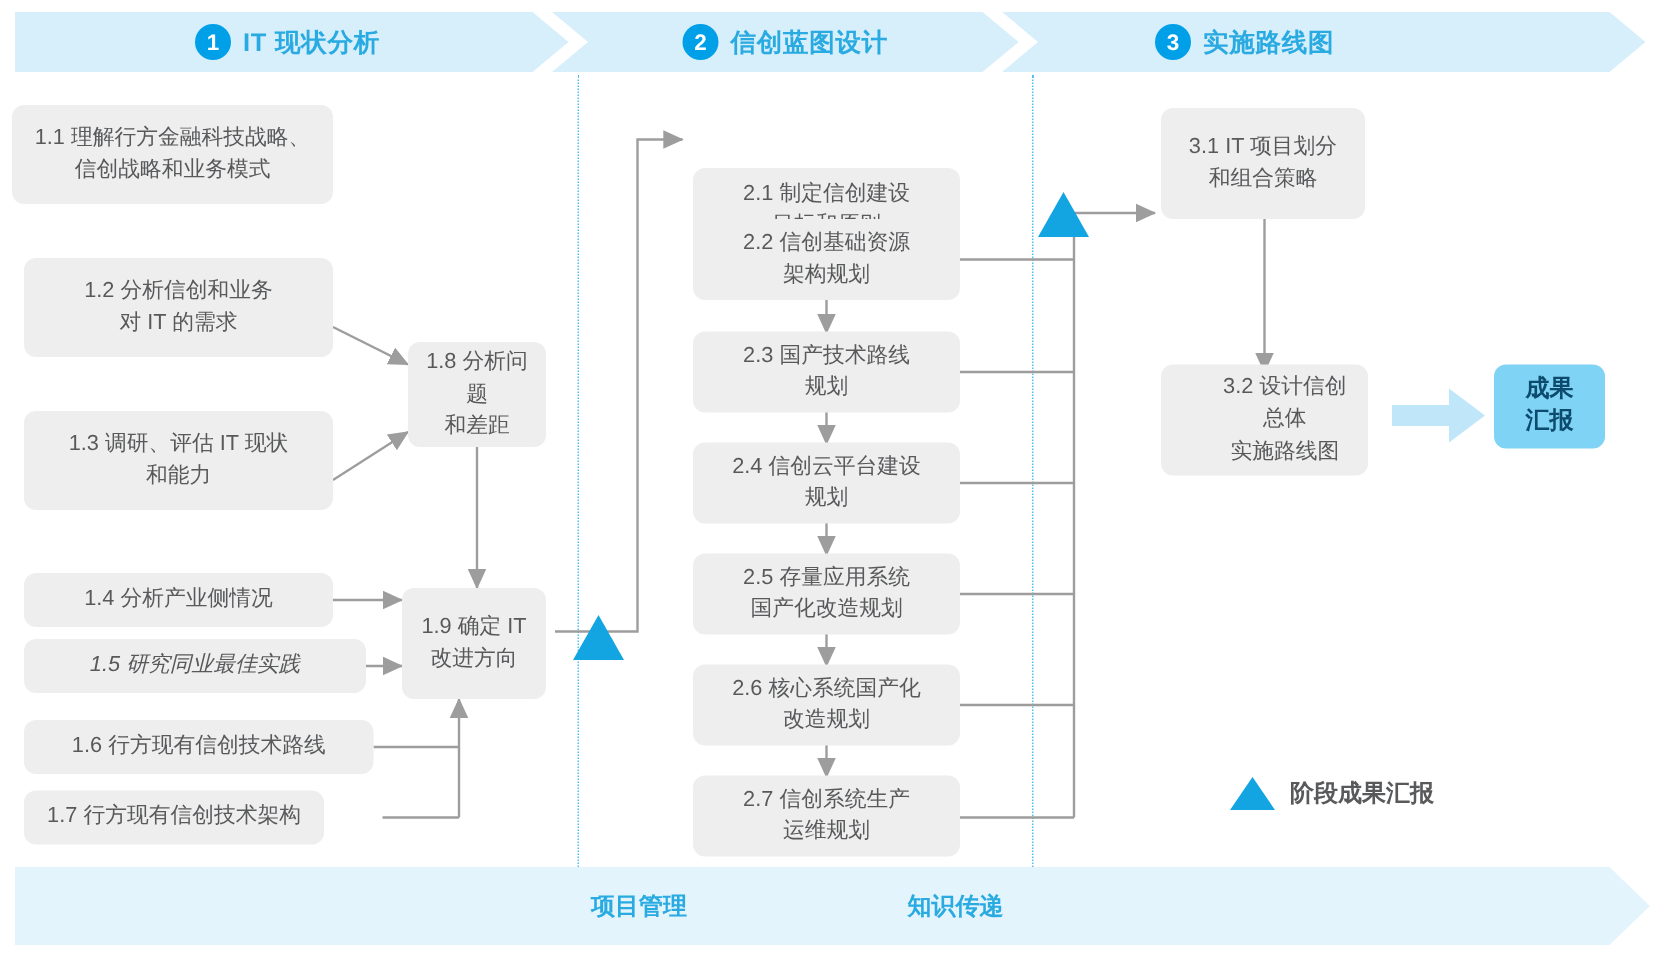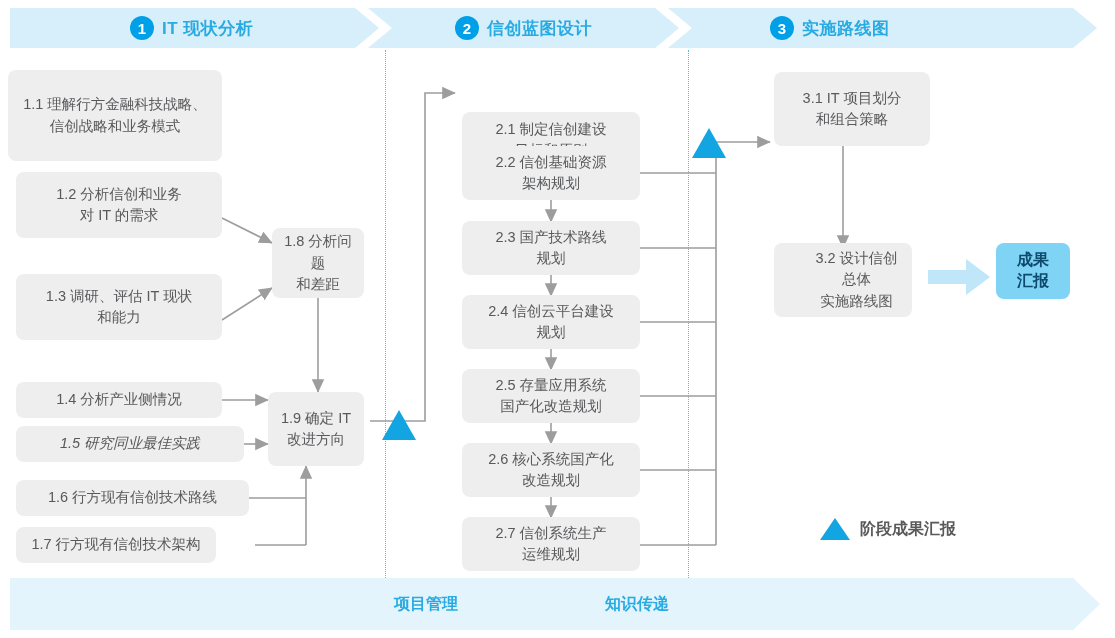--- a/index.html
+++ b/index.html
@@ -131,39 +131,39 @@
     </g>
 
     <g>
       <path d="M928,270 L966,270 L966,259 L990,277 L966,295 L966,284 L928,284 Z" fill="#bfe6f9"></path>
     </g>
 
     <polygon points="399,410 382,440 416,440" fill="#12a5e2"></polygon>
     <polygon points="709,128 692,158 726,158" fill="#12a5e2"></polygon>
   </svg>
 
-  <div class="box" style="left:8px;top:70px;width:214px;height:91px;">1.1 理解行方金融科技战略、<br>信创战略和业务模式</div>
+  <div class="box" style="left:8px;top:70px;width:214px;height:66px;">1.1 理解行方金融科技战略、<br>信创战略和业务模式</div>
   <div class="box" style="left:16px;top:172px;width:206px;height:66px;">1.2 分析信创和业务<br>对 IT 的需求</div>
   <div class="box" style="left:16px;top:274px;width:206px;height:66px;">1.3 调研、评估 IT 现状<br>和能力</div>
   <div class="box" style="left:16px;top:382px;width:206px;height:36px;">1.4 分析产业侧情况</div>
   <div class="box" style="left:16px;top:426px;width:228px;height:36px;font-style:italic;">1.5 研究同业最佳实践</div>
   <div class="box" style="left:16px;top:480px;width:233px;height:36px;">1.6 行方现有信创技术路线</div>
   <div class="box" style="left:16px;top:527px;width:200px;height:36px;">1.7 行方现有信创技术架构</div>
   <div class="box" style="left:272px;top:228px;width:92px;height:70px;">1.8 分析问题<br>和差距</div>
   <div class="box" style="left:268px;top:392px;width:96px;height:74px;">1.9 确定 IT<br>改进方向</div>
 
   <div class="box" style="left:462px;top:68px;width:178px;height:56px;margin-top:44px;">2.1 制定信创建设<br>目标和原则</div>
   <div class="box" style="left:462px;top:146px;width:178px;height:54px;">2.2 信创基础资源<br>架构规划</div>
   <div class="box" style="left:462px;top:221px;width:178px;height:54px;">2.3 国产技术路线<br>规划</div>
   <div class="box" style="left:462px;top:295px;width:178px;height:54px;">2.4 信创云平台建设<br>规划</div>
   <div class="box" style="left:462px;top:369px;width:178px;height:54px;">2.5 存量应用系统<br>国产化改造规划</div>
   <div class="box" style="left:462px;top:443px;width:178px;height:54px;">2.6 核心系统国产化<br>改造规划</div>
   <div class="box" style="left:462px;top:517px;width:178px;height:54px;">2.7 信创系统生产<br>运维规划</div>
 
-  <div class="box" style="left:774px;top:72px;width:156px;height:74px;">3.1 IT 项目划分<br>和组合策略</div>
+  <div class="box" style="left:774px;top:72px;width:136px;height:74px;">3.1 IT 项目划分<br>和组合策略</div>
   <div class="box" style="left:774px;top:243px;width:138px;height:74px;padding-left:35px;">3.2 设计信创总体<br>实施路线图</div>
 
   <div class="result-box" style="left:996px;top:243px;width:74px;height:56px;">
     <span class="inner">成果<br>汇报</span>
   </div>
 
   <div id="legend">
     <span class="tri-legend"></span>
     <span class="legend-txt">阶段成果汇报</span>
   </div>

